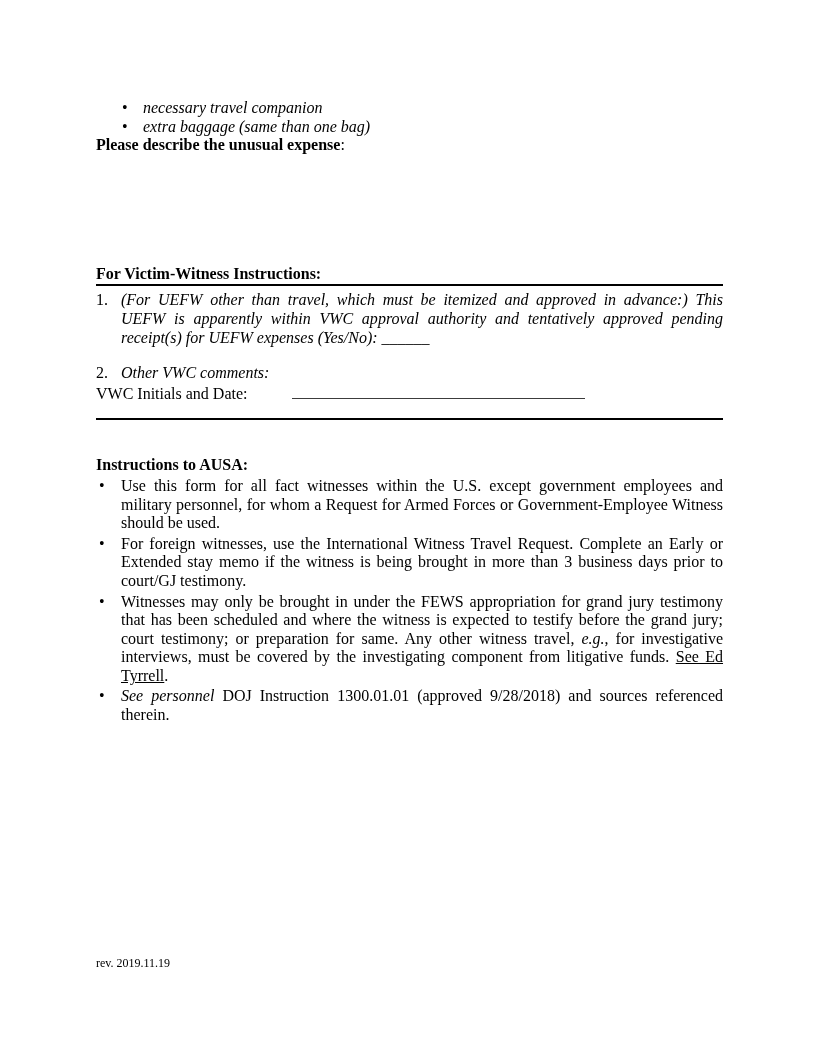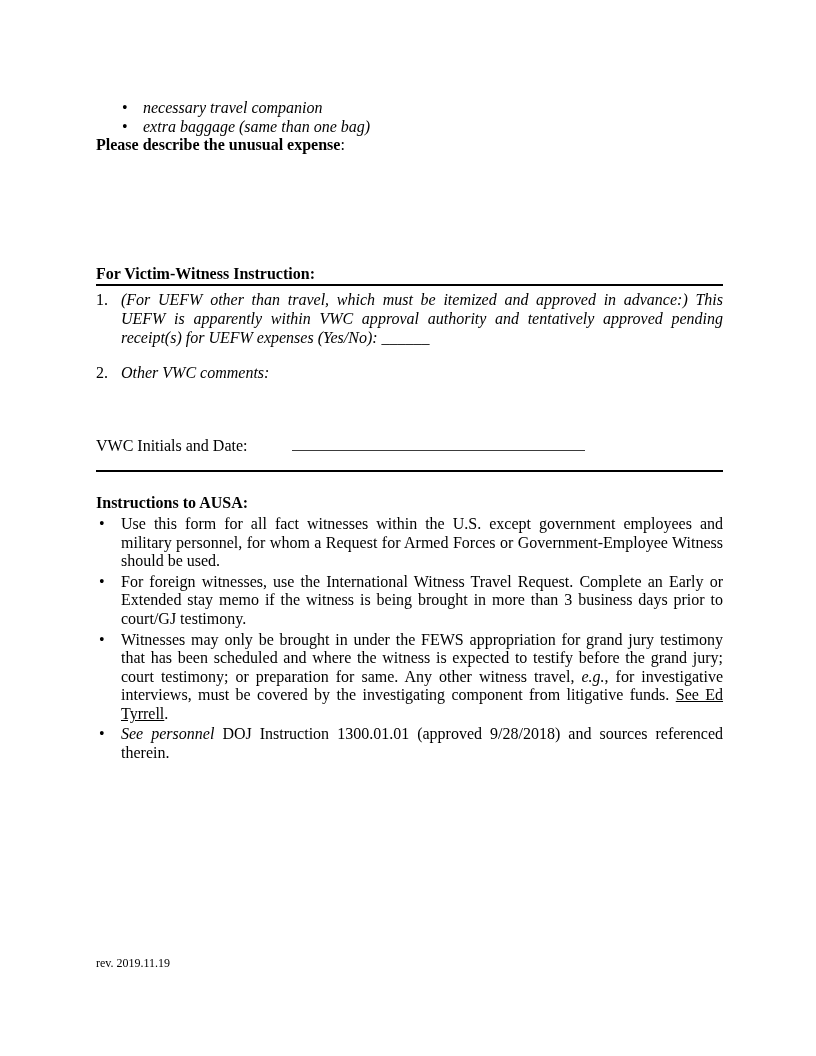--- a/index.html
+++ b/index.html
@@ -44,37 +44,37 @@
     padding-bottom: 1px;
   }
 
   .num-item { display: flex; margin-top: 5px; }
   .num-item .num { width: 25px; flex-shrink: 0; }
   .num-item .body { flex: 1; text-align: justify; font-style: italic; }
   .num-item.second { margin-top: 17px; }
 
   .blank-underscores { letter-spacing: 0; white-space: pre; }
 
-  .initials-row { margin-top: 52px; display: flex; align-items: baseline; }
+  .initials-row { display: flex; align-items: baseline; }
   .initials-row .fill-line {
     display: inline-block;
     width: 293px;
     margin-left: 44px;
     border-bottom: 1px solid #3c3c3c;
     height: 15px;
   }
 
   .section-rule {
     margin-top: 15px;
     height: 0;
     border: none;
     border-top: 2px solid #000;
   }
 
-  .ins-heading { font-weight: bold; margin-top: 22px; }
+  .ins-heading { font-weight: bold; margin-top: 36px; }
 
   .ins-list { margin-top: 2px; }
   .ins-item { display: flex; margin-top: 2px; }
   .ins-item .blt { width: 25px; flex-shrink: 0; padding-left: 3px; box-sizing: border-box; }
   .ins-item .body { flex: 1; text-align: justify; }
 
   .it { font-style: italic; }
   .un { text-decoration: underline; }
 
   .footer-rev {
@@ -99,21 +99,21 @@
       <div class="travel-item">
         <span class="blt">•</span>
         <span>extra baggage (same than one bag)</span>
       </div>
     </div>
 
     <div class="describe-line"><span>Please describe the unusual expense</span><span class="colon">:</span></div>
 
     <div class="describe-area"></div>
 
-    <div class="vwc-heading">For Victim-Witness Instruction:</div>
+    <div class="vwc-heading">For Victim-Witness Instructions:</div>
 
     <div class="num-item">
       <span class="num">1.</span>
       <span class="body">
         <span>(For UEFW other than travel, which must be itemized and approved in advance:) This UEFW is apparently within VWC approval authority and tentatively approved pending receipt(s) for UEFW expenses (Yes/No):</span>
         <span class="blank-underscores">______</span>
       </span>
     </div>
 
     <div class="num-item second">

